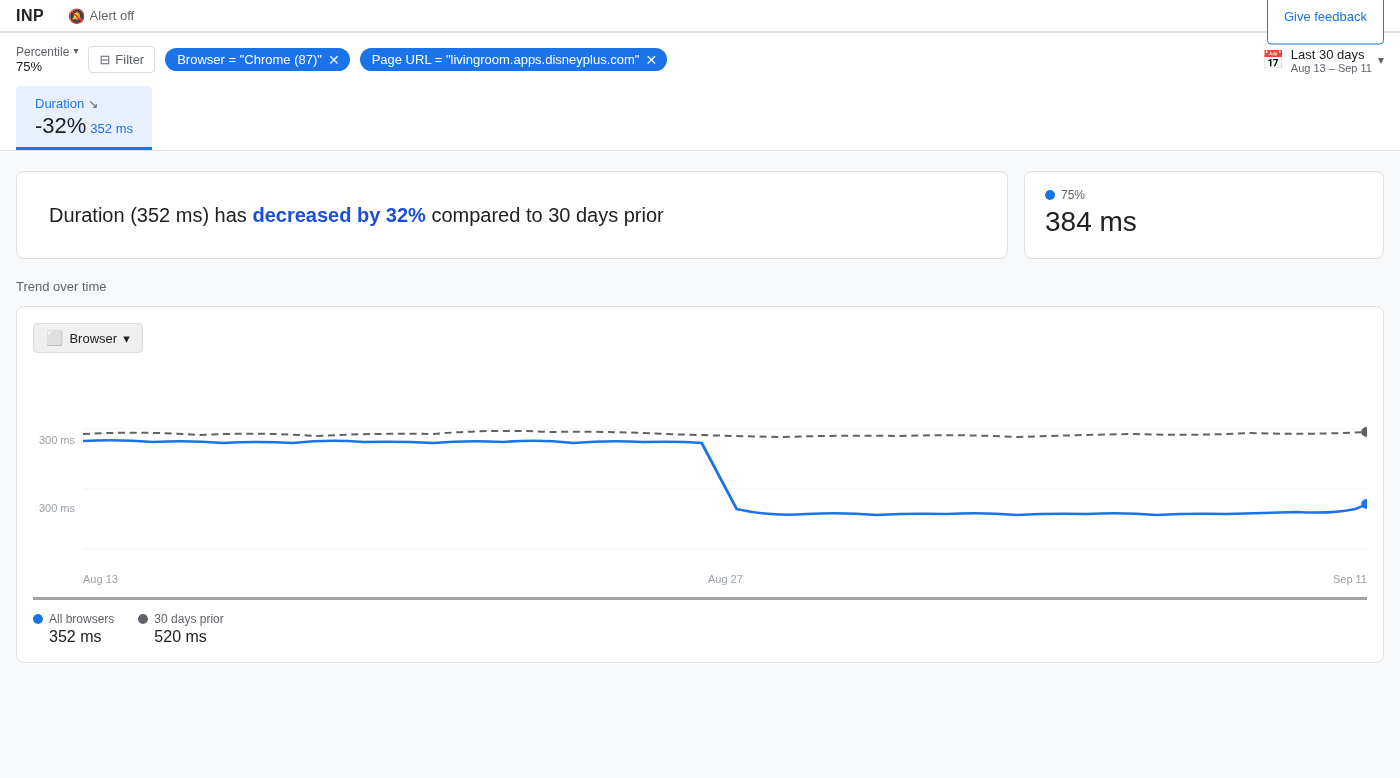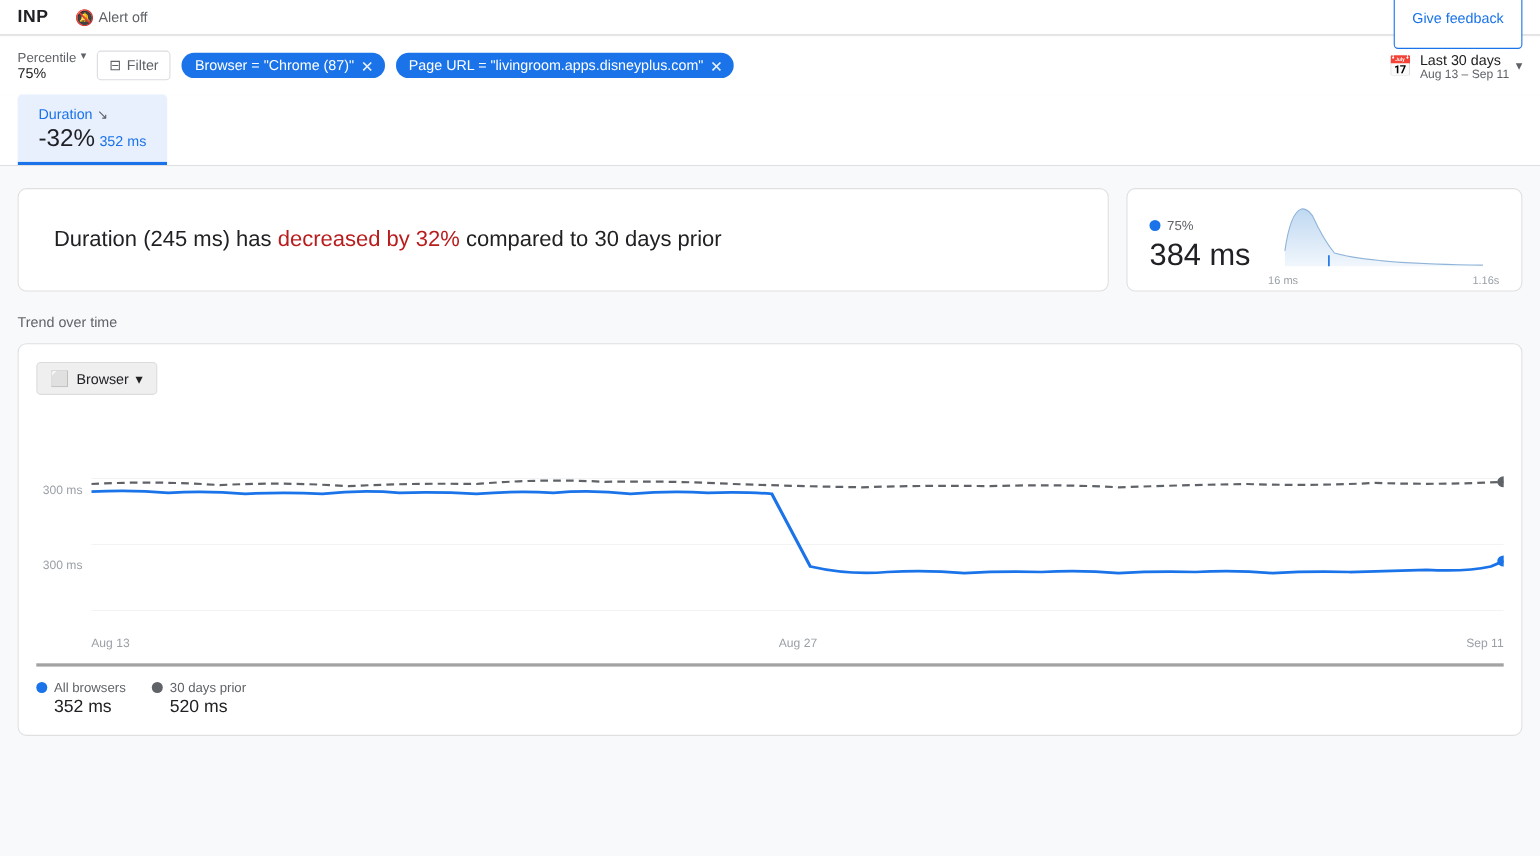--- a/index.html
+++ b/index.html
@@ -153,22 +153,22 @@
       display: flex;
       align-items: center;
     }
     .insight-text {
       font-size: 20px;
       font-weight: 400;
       line-height: 1.5;
       color: #202124;
     }
     .insight-highlight {
-      color: #b91c1c;
-      font-weight: 400;
+      color: #1d4ed8;
+      font-weight: 700;
     }
 
     
     .distribution-card {
       width: 360px;
       background: #fff;
       border-radius: 8px;
       border: 1px solid #e0e0e0;
       padding: 16px 20px;
     }
@@ -340,51 +340,32 @@
   </div>
 </div>
 <hr class="divider">
 
 <div class="main-content">
 
   <div class="summary-row">
 
     <div class="insight-card">
       <p class="insight-text">
-        <span>Duration (245 ms) has </span><span class="insight-highlight">decreased by 32%</span><span> compared to 30 days prior</span>
+        <span>Duration (352 ms) has </span><span class="insight-highlight">decreased by 32%</span><span> compared to 30 days prior</span>
       </p>
     </div>
 
     <div class="distribution-card">
       <div class="distribution-body">
         <div class="dist-info">
           <div class="dist-legend">
             <div class="dist-dot"></div>
             <span>75%</span>
           </div>
           <div class="dist-value">384 ms</div>
-        </div>
-        <div class="dist-chart">
-          <svg width="100%" height="55" viewBox="0 0 180 55">
-
-            <defs>
-              <linearGradient id="distGrad" x1="0" y1="0" x2="0" y2="1">
-                <stop offset="0%" stop-color="#b8d4f0" stop-opacity="0.9"></stop>
-                <stop offset="100%" stop-color="#b8d4f0" stop-opacity="0.2"></stop>
-              </linearGradient>
-            </defs>
-            <path d="M 0 54 L 0 40 Q 5 5 15 2 Q 20 1 25 8 Q 35 30 45 42 Q 80 52 180 53 L 180 54 Z" fill="url(#distGrad)" stroke="none"></path>
-            <path d="M 0 40 Q 5 5 15 2 Q 20 1 25 8 Q 35 30 45 42 Q 80 52 180 53" fill="none" stroke="#90b4d8" stroke-width="1"></path>
-
-            <line x1="40" y1="44" x2="40" y2="54" stroke="#1a73e8" stroke-width="1.5"></line>
-          </svg>
-          <div class="dist-chart-labels">
-            <span>16 ms</span>
-            <span>1.16s</span>
-          </div>
         </div>
       </div>
     </div>
 
   </div>
 
   <div class="trend-section">
     <div class="trend-title">Trend over time</div>
     <div class="trend-card">
 

